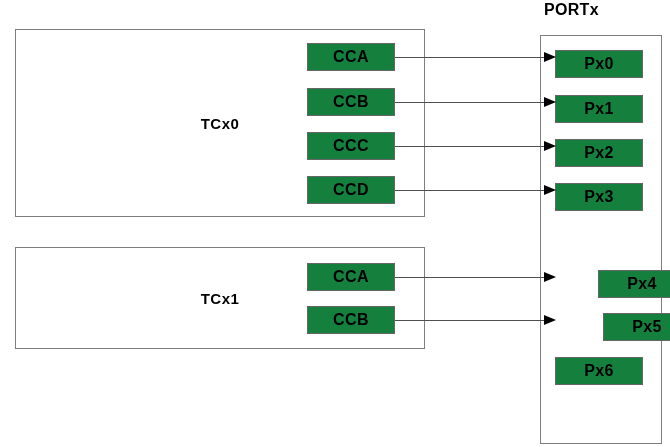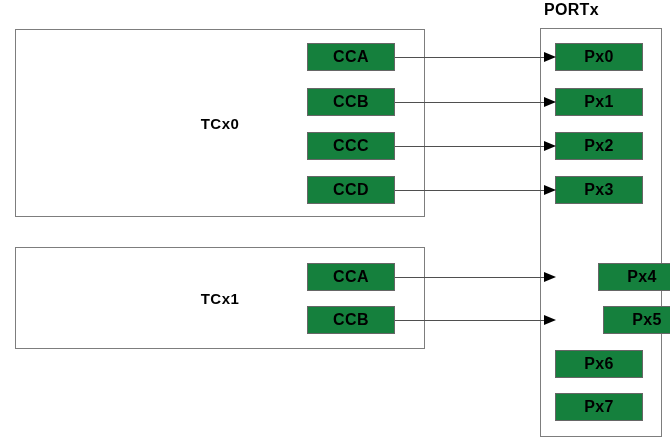--- a/index.html
+++ b/index.html
@@ -25,21 +25,21 @@
   }
 
   .outer-box {
     position: absolute;
     box-sizing: border-box;
     border: 1px solid var(--outer-border, #7d7d7d);
     background: #ffffff;
   }
   .tcx0  { left: 15px;  top: 29px;  width: 410px; height: 188px; }
   .tcx1  { left: 15px;  top: 247px; width: 410px; height: 102px; }
-  .portx { left: 540px; top: 28px;  width: 122px; height: 409px; }
+  .portx { left: 540px; top: 35px;  width: 122px; height: 409px; }
 
   .block-label {
     position: absolute;
     left: 0; right: 0;
     top: 50%;
     transform: translateY(-50%);
     text-align: center;
     font-size: 15px;
     letter-spacing: 0.5px;
   }
@@ -130,21 +130,20 @@
   </div>
 
   <div class="outer-box portx">
     <div class="small-box px px0">Px0</div>
     <div class="small-box px px1">Px1</div>
     <div class="small-box px px2">Px2</div>
     <div class="small-box px px3">Px3</div>
     <div class="small-box px px4">Px4</div>
     <div class="small-box px px5">Px5</div>
     <div class="small-box px px6">Px6</div>
-    <div class="small-box px px7">Px7</div>
   </div>
 
   <div class="arrow a0">
     <span class="shaft"></span>
     <span class="head"></span>
   </div>
   <div class="arrow a1">
     <span class="shaft"></span>
     <span class="head"></span>
   </div>

